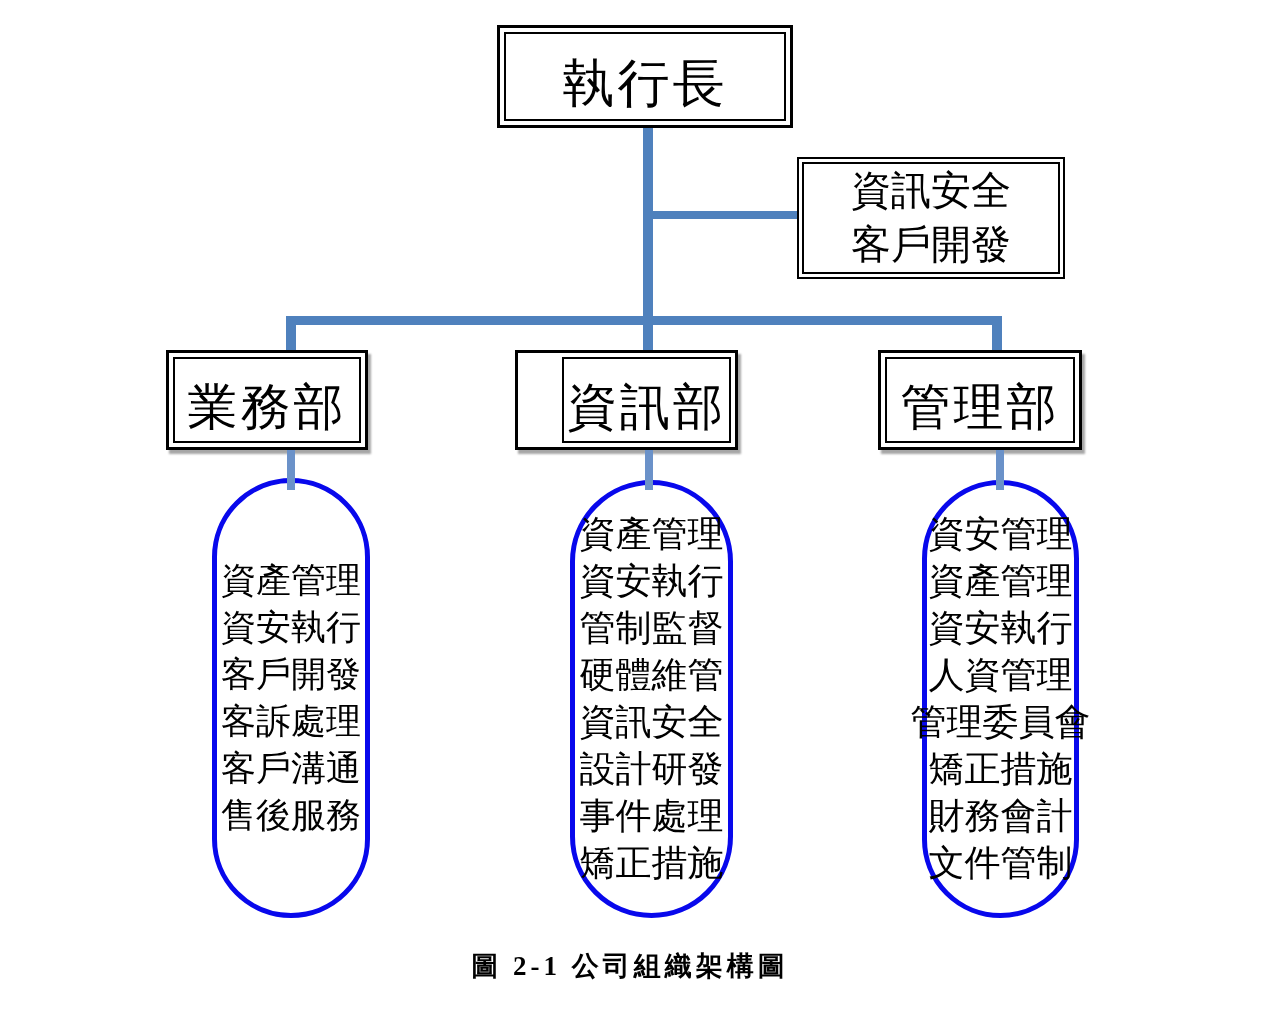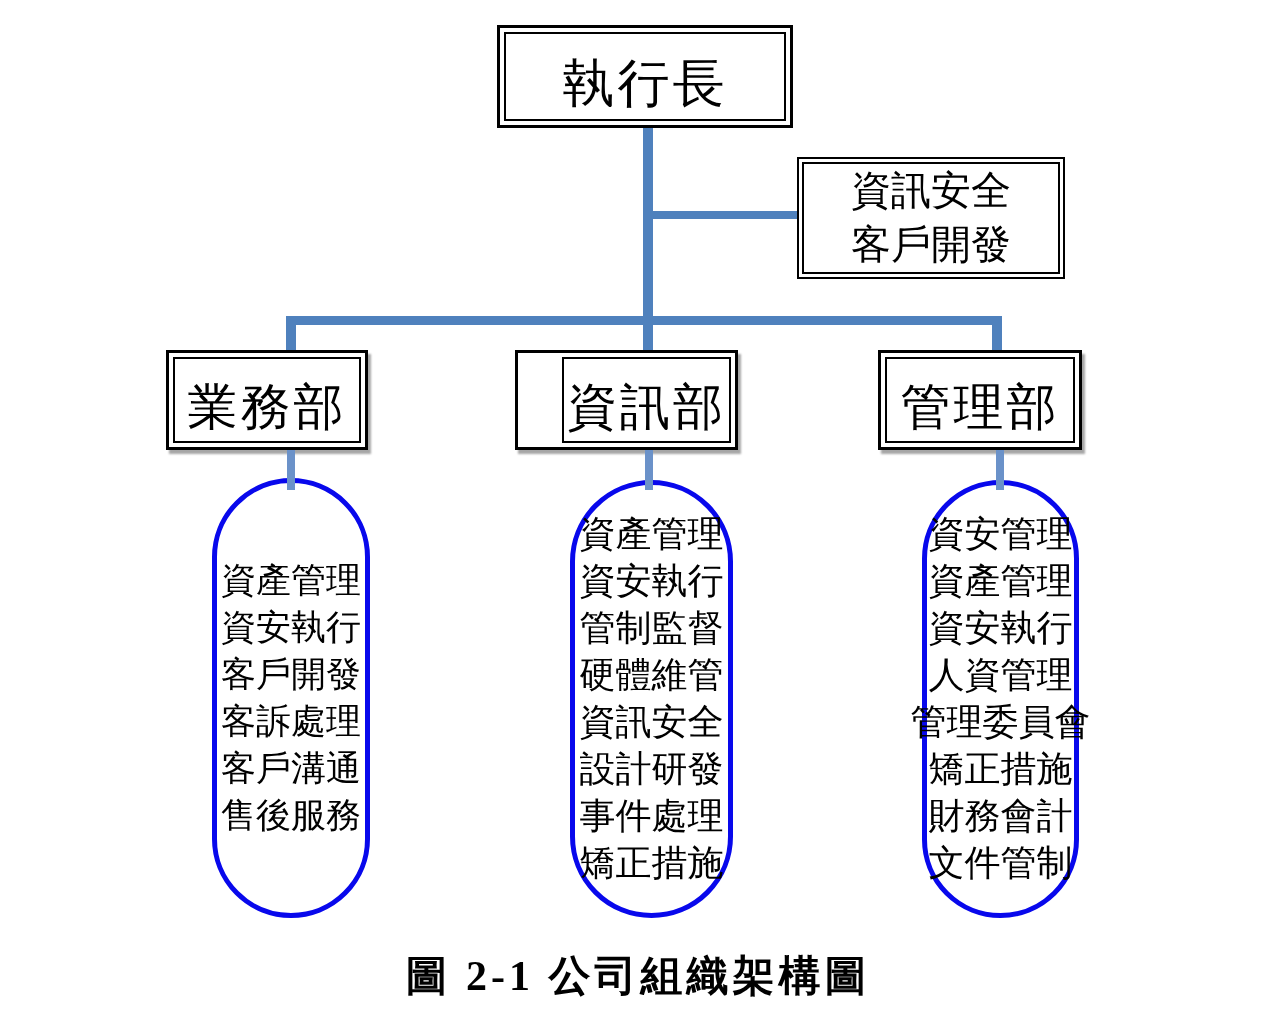--- a/index.html
+++ b/index.html
@@ -70,26 +70,26 @@
     text-align: center;
     white-space: nowrap;
   }
   .stadium-1 { left: 212px; top: 478px; width: 158px; height: 440px; font-size: 35px; }
   .stadium-2 { left: 570px; top: 480px; width: 163px; height: 438px; }
   .stadium-3 { left: 922px; top: 480px; width: 157px; height: 438px; }
 
   
   .caption {
     position: absolute;
-    left: 16px;
+    left: 8px;
     top: 948px;
     width: 1244px;
     text-align: center;
     font-weight: bold;
-    font-size: 42px;
+    font-size: 27px;
     letter-spacing: 4px;
     z-index: 2;
   }
 </style>
 </head>
 <body>
 
 <div class="canvas">
 
   <div class="line trunk"></div>

